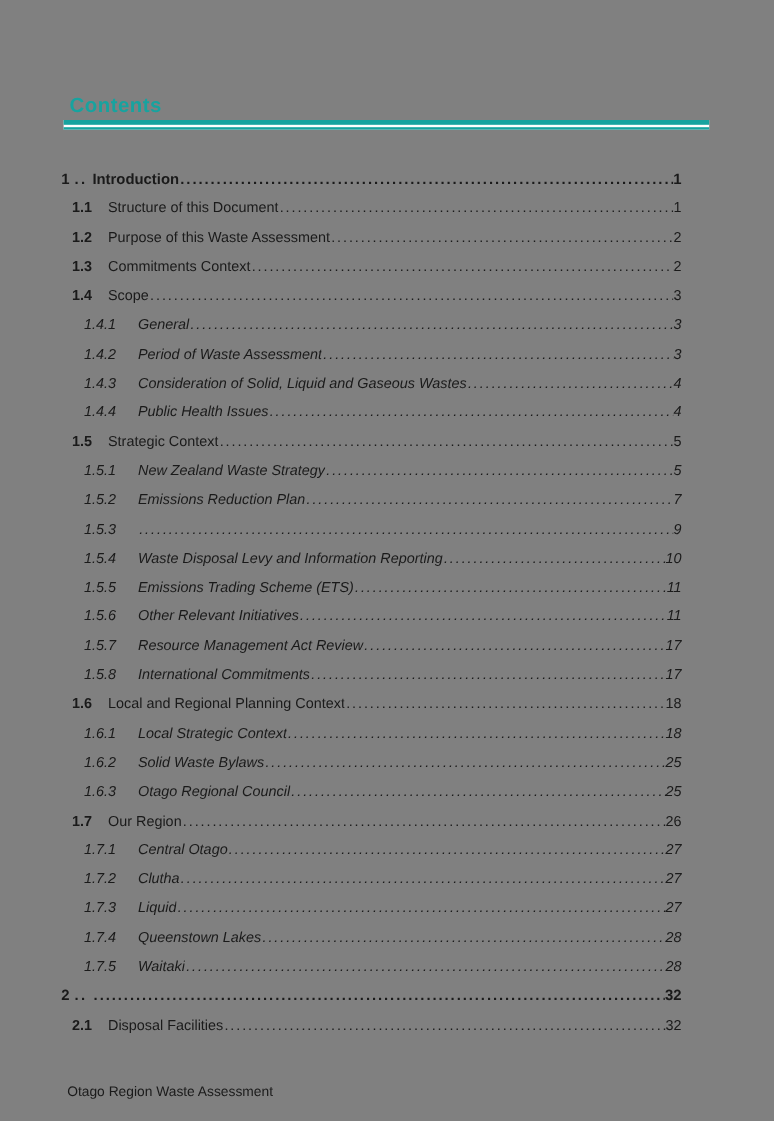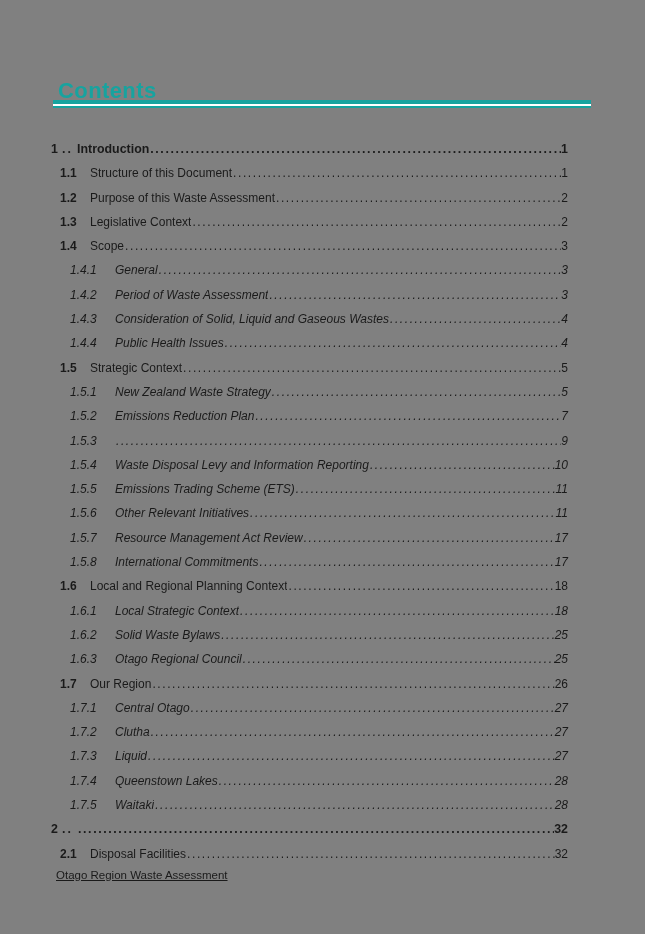--- a/index.html
+++ b/index.html
@@ -13,21 +13,21 @@
     width: 645px;
     height: 934px;
     background: var(--bg, #808080);
     color: var(--fg, #1a1a1a);
     overflow: hidden;
   }
   .heading {
     position: absolute;
     left: 58px;
     top: 78px;
-    font-size: 22px;
+    font-size: 17px;
     font-weight: 700;
     letter-spacing: 0.4px;
     color: var(--accent, #17a39f);
   }
   .rule {
     position: absolute;
     left: 53px;
     top: 100px;
     width: 538px;
     height: 2px;
@@ -68,24 +68,23 @@
 
   .lvl2 { padding-left: 9px; }
   .lvl2 .num { width: 30px; font-weight: 700; }
 
   .lvl3 { padding-left: 19px; font-style: italic; justify-content: space-between; }
   .lvl3 .num { width: 45px; }
 
   .footer {
     position: absolute;
     left: 56px;
-    top: 869px;
+    top: 904px;
     font-size: 11.5px;
     color: var(--fg, #1a1a1a);
-    text-decoration: underline;
   }
 </style>
 </head>
 <body>
 
 <div class="page">
   <div class="heading">Contents</div>
   <div class="rule"></div>
   <nav class="toc" id="toc">
       <div class="row lvl1">
@@ -102,21 +101,21 @@
         <span class="pagenum">1</span>
       </div>
       <div class="row lvl2">
         <span class="num">1.2</span>
         <span class="label">Purpose of this Waste Assessment</span>
         <span class="leader">....................................................................................................................................................................................................................................................................</span>
         <span class="pagenum">2</span>
       </div>
       <div class="row lvl2">
         <span class="num">1.3</span>
-        <span class="label">Legislative Context</span>
+        <span class="label">Commitments Context</span>
         <span class="leader">....................................................................................................................................................................................................................................................................</span>
         <span class="pagenum">2</span>
       </div>
       <div class="row lvl2">
         <span class="num">1.4</span>
         <span class="label">Scope</span>
         <span class="leader">....................................................................................................................................................................................................................................................................</span>
         <span class="pagenum">3</span>
       </div>
       <div class="row lvl3">

